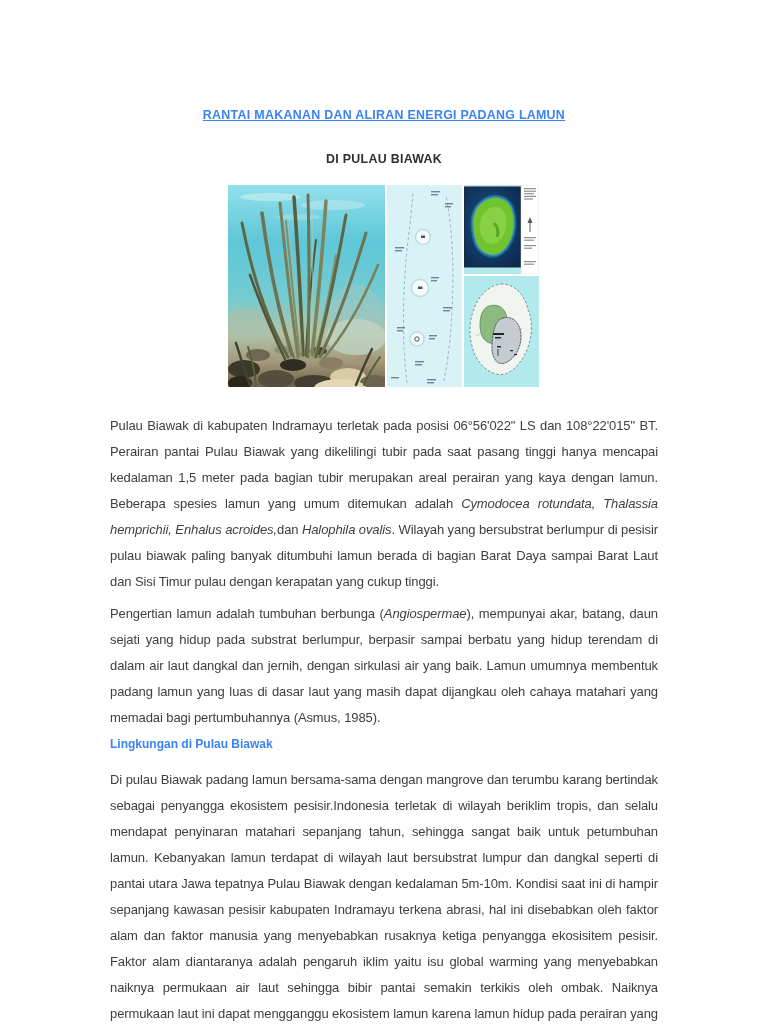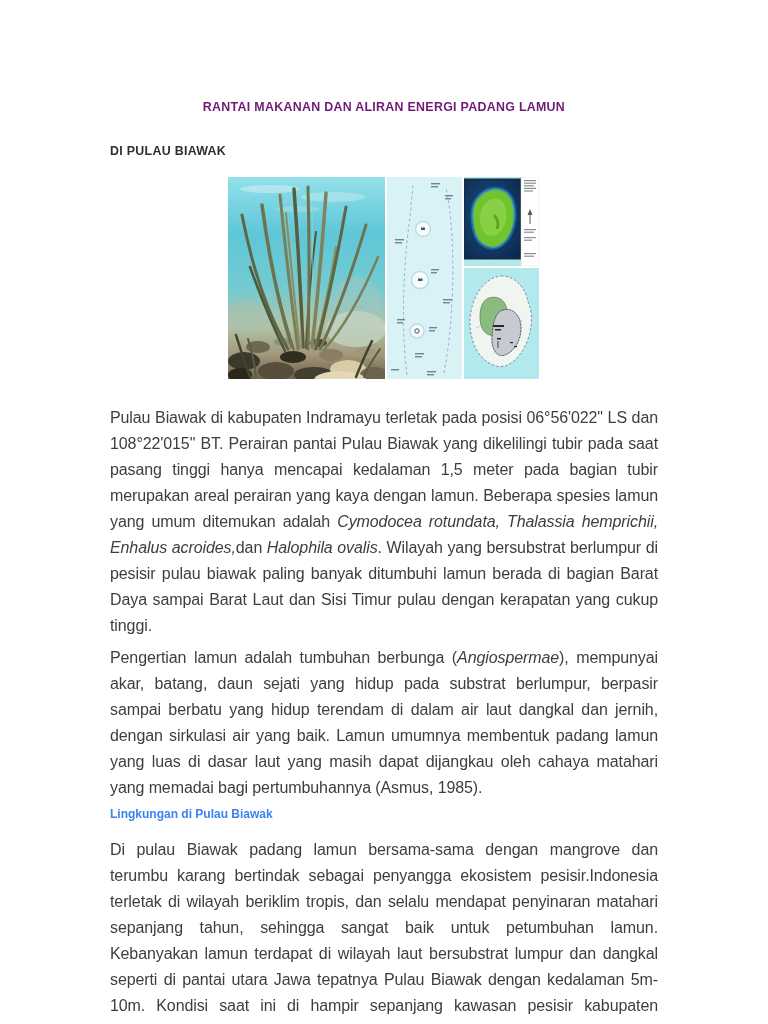--- a/index.html
+++ b/index.html
@@ -3,35 +3,35 @@
 <meta charset="utf-8">
 <style>
   html,body { margin:0; padding:0; background:#ffffff; }
   .page {
     position:relative; width:768px; height:1024px; margin:0 auto;
     background:#ffffff; overflow:hidden;
     font-family:"Liberation Sans", sans-serif; color:#3e3e3e;
   }
   .content { width:548px; margin:0 auto; padding-top:100px; }
   .doc-title {
-    margin:0; font-size:12.4px; font-weight:700; letter-spacing:0.3px;
-    text-align:center; color:#701a75;
+    margin:8px; font-size:12.4px; font-weight:700; letter-spacing:0.3px;
+    text-align:center; color:#3b82f6;text-decoration:underline;
   }
   .doc-subtitle {
     margin:30px 0 0 0; font-size:12.4px; font-weight:700; letter-spacing:0.3px;
-    text-align:left; color:#2f2f2f;
+    text-align:center; color:#2f2f2f;
   }
   .figure-strip {
     width:312px; height:202px; margin:19px auto 0 auto;
     display:flex; gap:2px;
   }
   .figure-strip svg { display:block; }
   .fig-col { display:flex; flex-direction:column; gap:2px; }
   .para {
-    font-size:16px; letter-spacing:-0.1px; line-height:26px;
+    font-size:13px; letter-spacing:-0.1px; line-height:26px;
     text-align:justify; margin:0 0 6px 0; color:#3e3e3e;
   }
   .p-first { margin-top:26px; }
   .para em { font-style:italic; }
   .section-heading {
     margin:2px 0 16px 0; font-size:12px; font-weight:700; color:#3b82f6;
   }
 </style>
 </head>
 <body>

